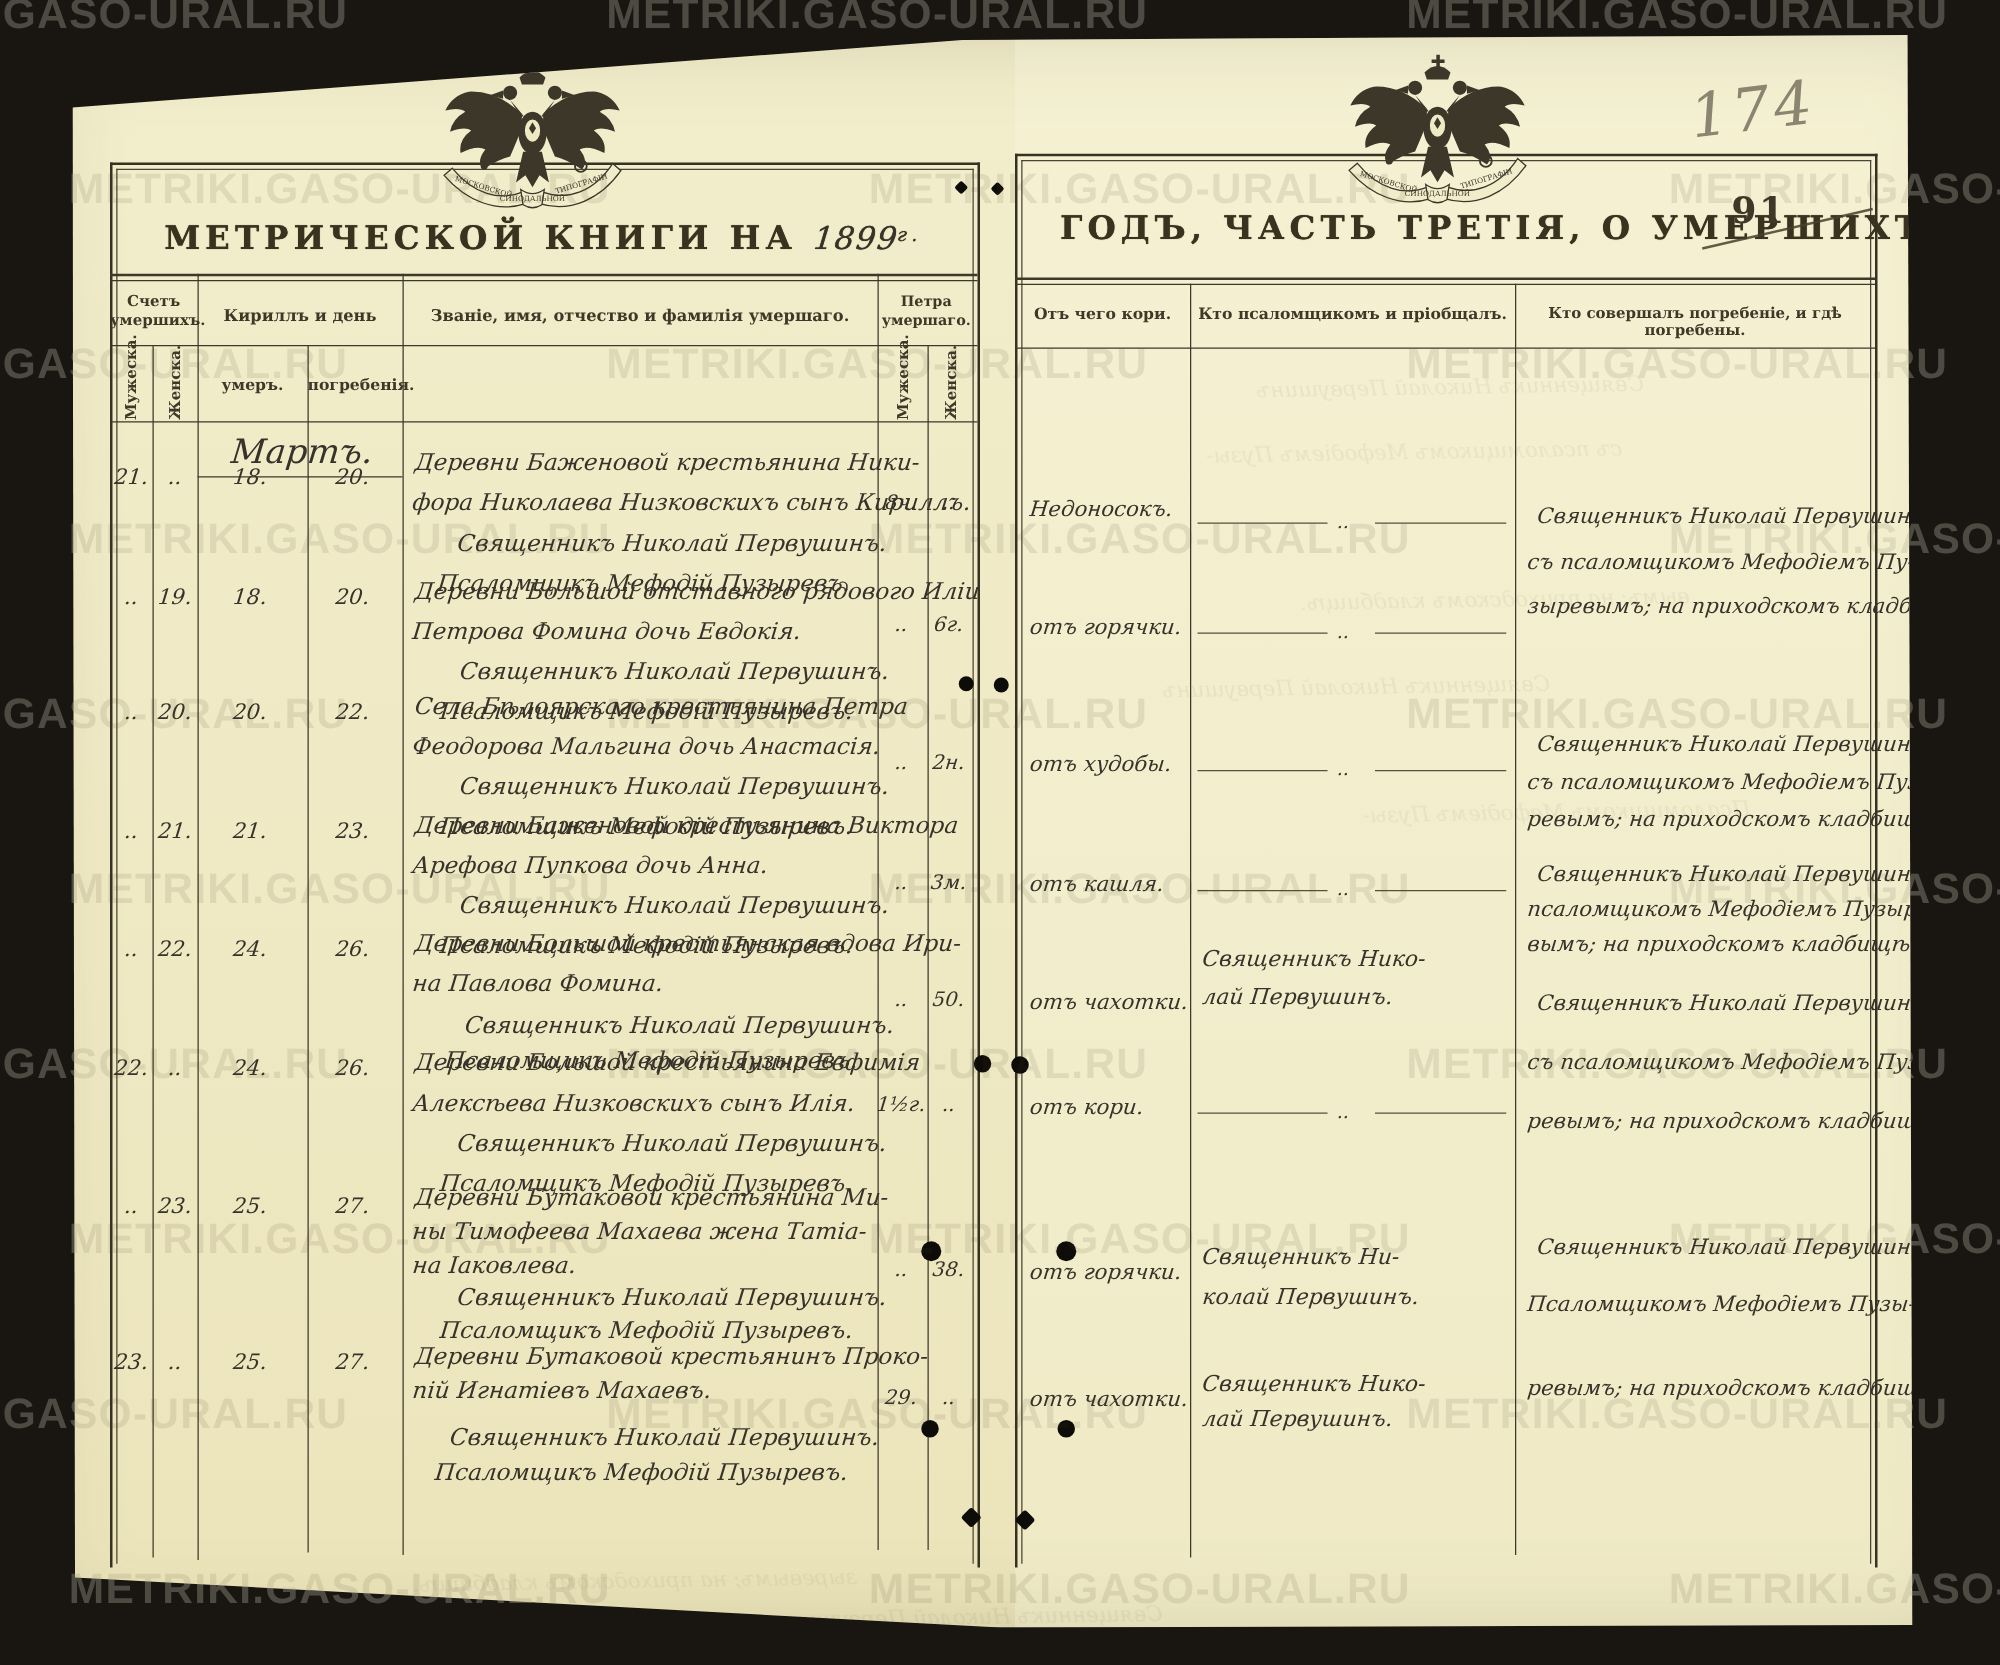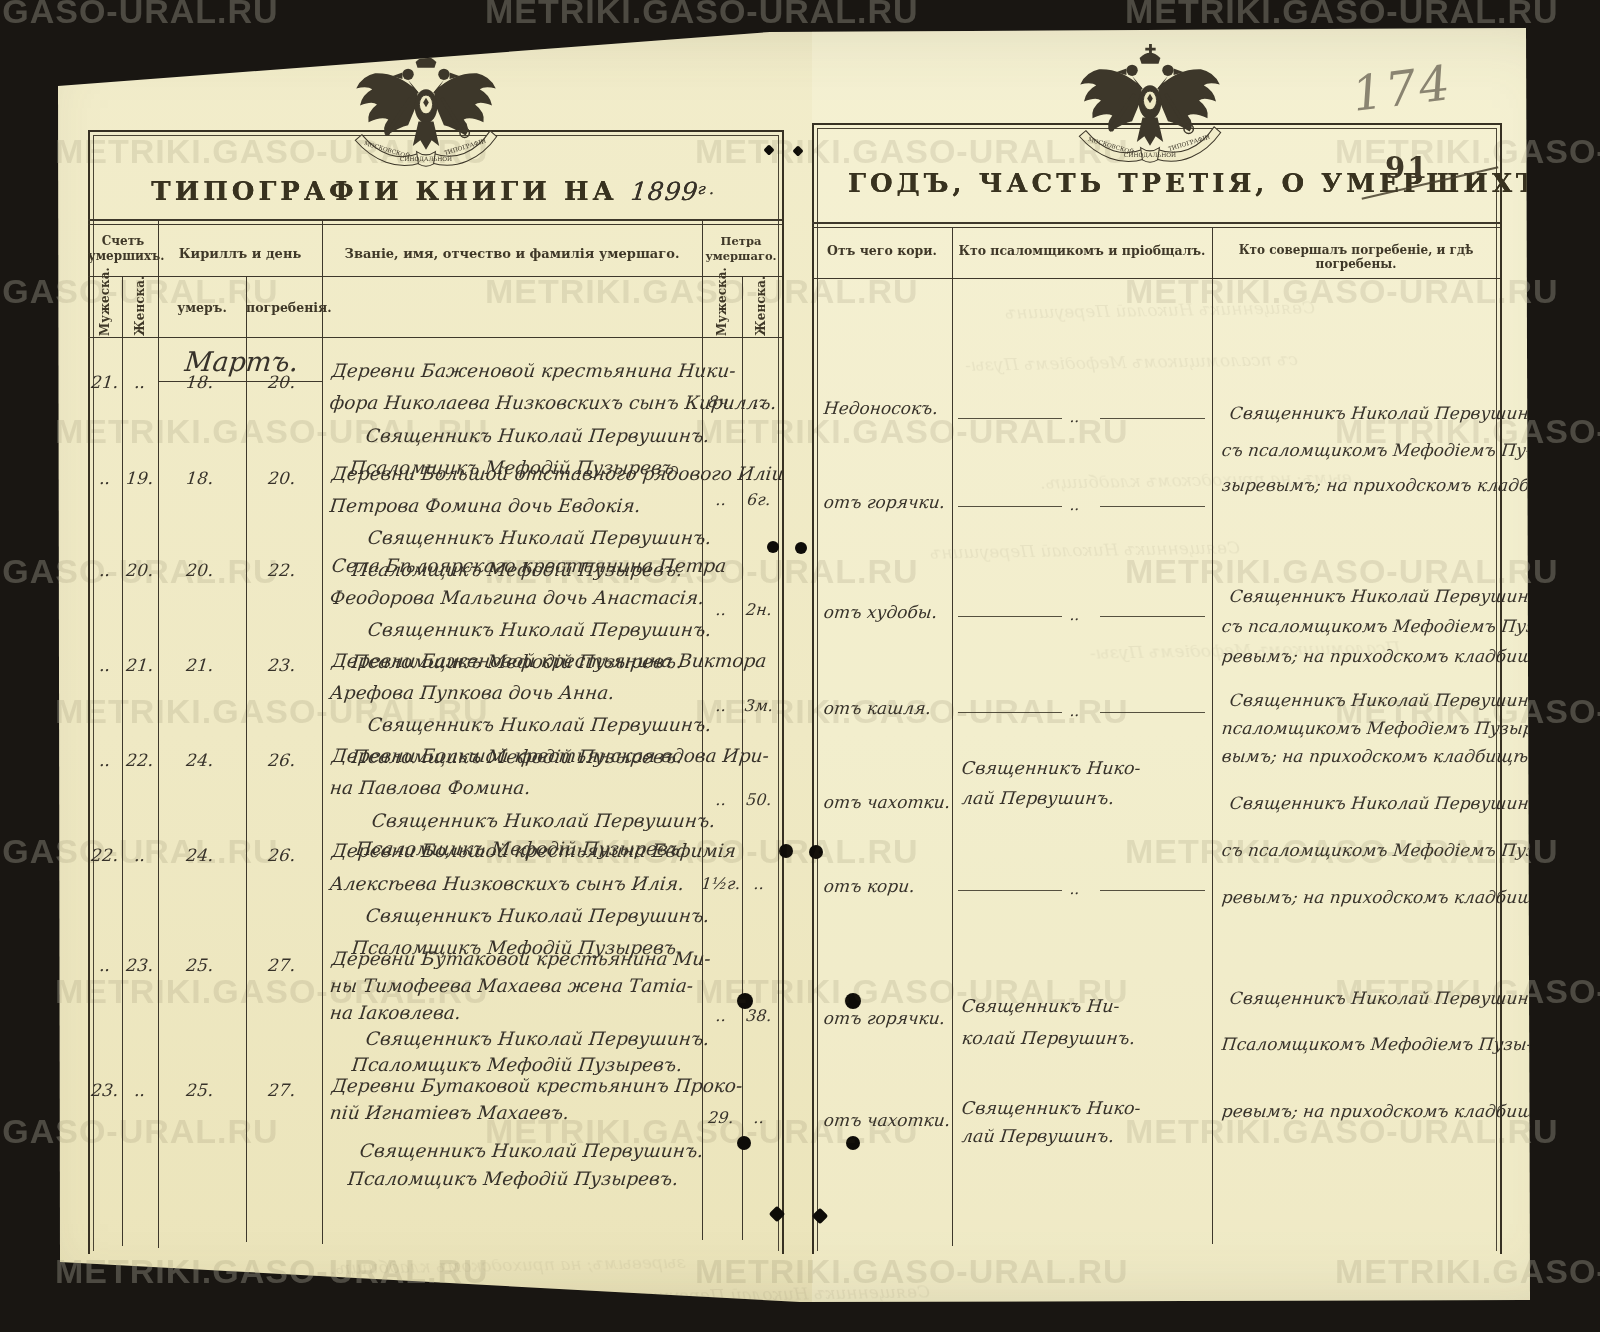--- a/index.html
+++ b/index.html
@@ -79,21 +79,21 @@
 
   <div id="paper">
     <div class="shade"></div>
     <div class="rightlift"></div>
 
     <div class="frame" style="left:88px;top:130px;width:692px;height:1122px">
       <div class="frame-in"></div>
     </div>
 
     <div class="abs print title" style="left:88px;top:176px;width:694px">
-      <span>ТИПОГРАФІИ  КНИГИ  НА</span>
+      <span>МЕТРИЧЕСКОЙ  КНИГИ  НА</span>
       <span class="hw" style="display:inline-block;font-size:25px;letter-spacing:1px;font-weight:normal">1899</span><span class="hw" style="display:inline-block;font-size:15px;font-weight:normal;vertical-align:6px">г.</span>
     </div>
 
     <div class="hline" style="left:88px;top:219px;width:694px;height:2px"></div>
     <div class="hline" style="left:88px;top:224px;width:694px;height:1px"></div>
     <div class="hline" style="left:88px;top:276px;width:694px;height:1px"></div>
     <div class="hline" style="left:88px;top:337px;width:694px;height:1px"></div>
 
     <div class="vline" style="left:158px;top:219px;width:1px;height:1029px"></div>
     <div class="vline" style="left:322px;top:219px;width:1px;height:1025px"></div>

